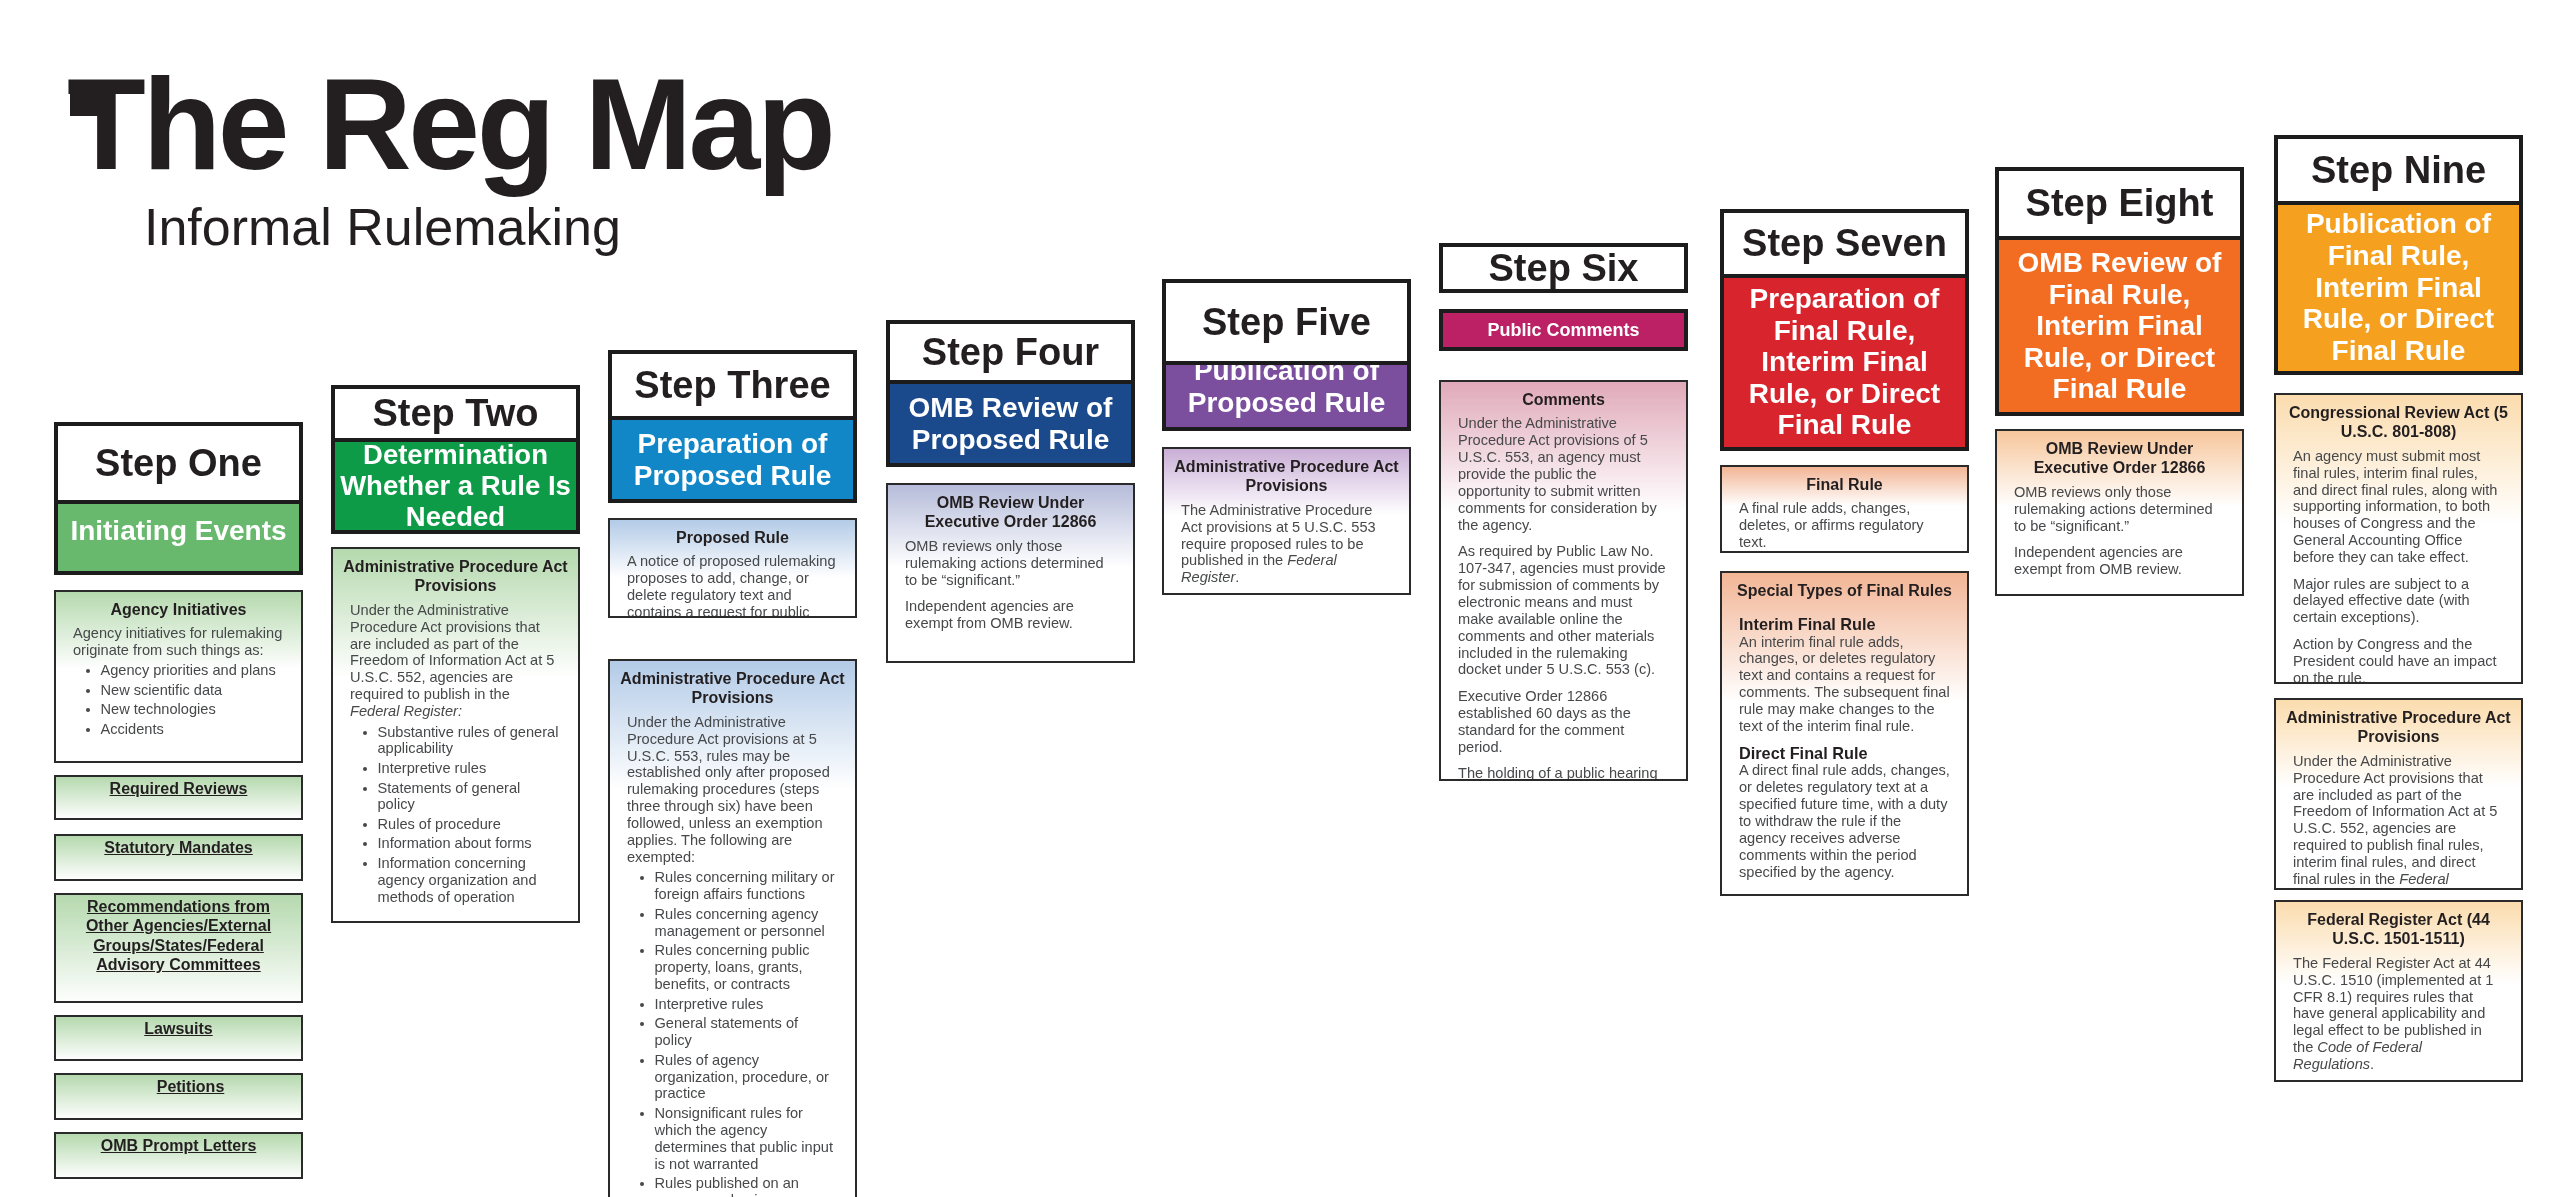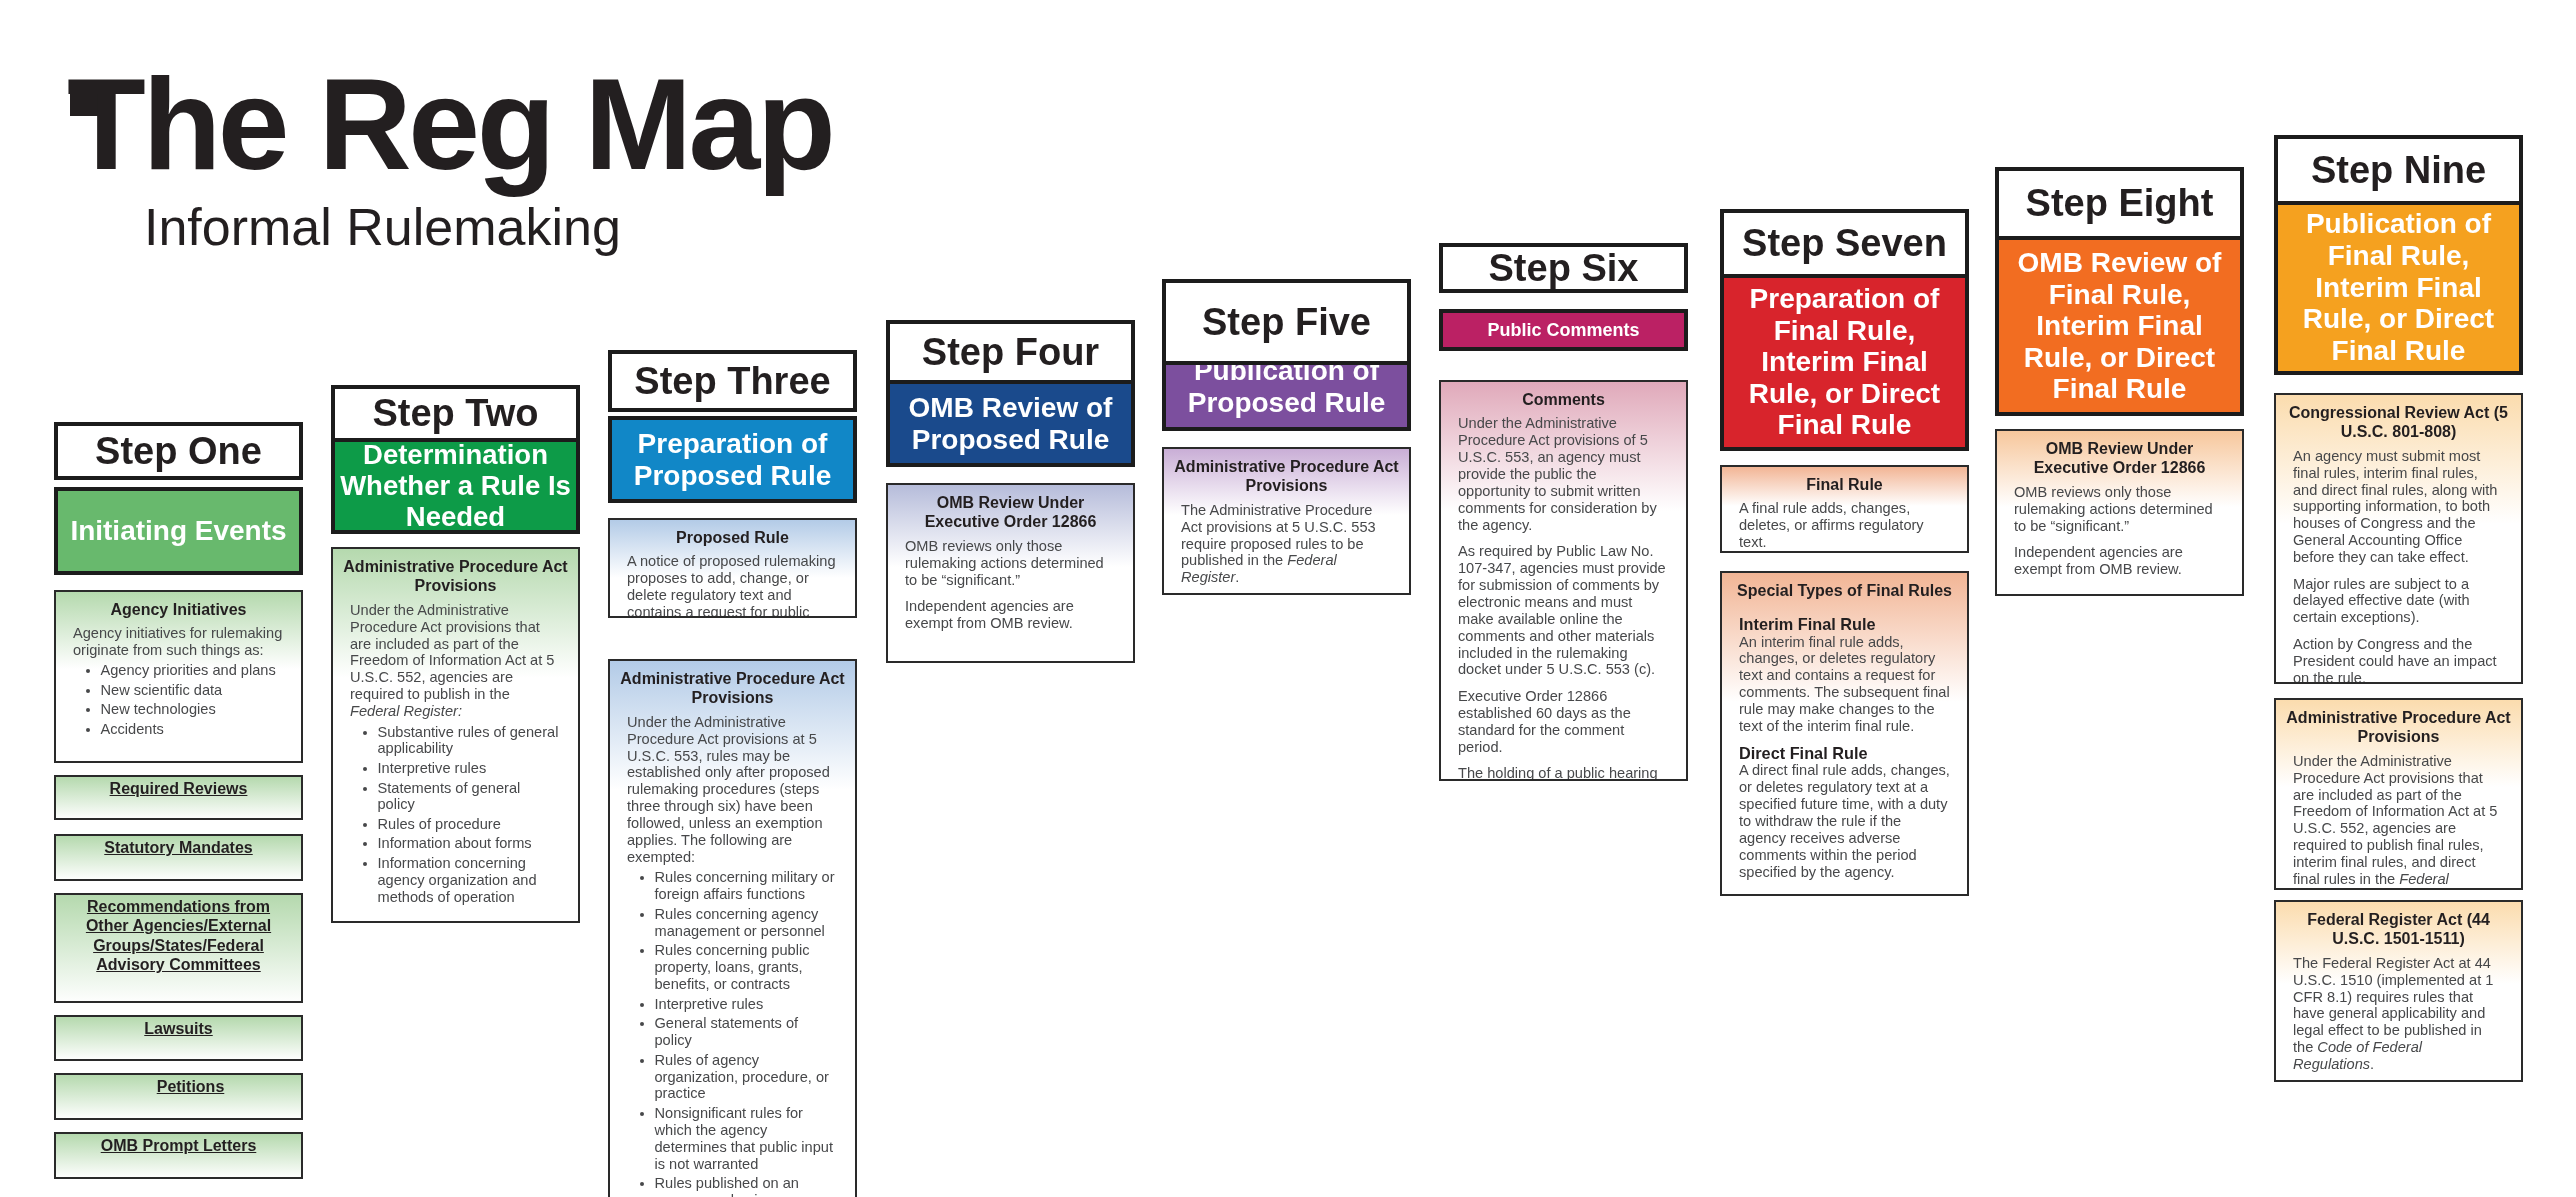--- a/index.html
+++ b/index.html
@@ -33,21 +33,21 @@
 </style>
 </head>
 <body>
 
 <div class="page">
   <div class="crop-mark" style="left:70px;top:87px;width:29px;height:29px;"></div>
   <h1 class="page-title">The Reg Map</h1>
   <h2 class="page-subtitle">Informal Rulemaking</h2>
   <div id="steps-root">
       <div class="col" style="left: 54px; width: 249px;">
-        <div class="step-header" style="top: 422px; height: 58px; text-align: right;">Step One</div>
+        <div class="step-header" style="top: 422px; height: 82px; text-align: right;">Step One</div>
         <div class="step-bar" style="top: 487px; height: 88px; background: rgb(104, 185, 109); font-size: 28px;">Initiating Events</div>
         <div class="info-box" style="top: 590px; height: 173px; background: linear-gradient(rgb(181, 217, 174) 0px, rgb(255, 255, 255) 77px);">
           <div class="info-title">Agency Initiatives</div>
           <div class="box-body">
             <p class="body-p"><span>Agency initiatives for rulemaking originate from such things as:</span></p>
             <ul class="blist">
               <li>Agency priorities and plans</li>
               <li>New scientific data</li>
               <li>New technologies</li>
               <li>Accidents</li>
@@ -85,21 +85,21 @@
               <li>Interpretive rules</li>
               <li>Statements of general policy</li>
               <li>Rules of procedure</li>
               <li>Information about forms</li>
               <li>Information concerning agency organization and methods of operation</li>
             </ul>
           </div>
         </div>
       </div>
       <div class="col" style="left: 608px; width: 249px;">
-        <div class="step-header" style="top: 350px; height: 62px;">Step Three</div>
+        <div class="step-header" style="top: 350px; height: 70px;">Step Three</div>
         <div class="step-bar" style="top: 416px; height: 87px; background: rgb(17, 135, 199); font-size: 28px;">Preparation of Proposed Rule</div>
         <div class="info-box" style="top: 518px; height: 100px; background: linear-gradient(rgb(179, 203, 231) 0px, rgb(255, 255, 255) 58px);">
           <div class="info-title">Proposed Rule</div>
           <div class="box-body">
             <p class="body-p"><span>A notice of proposed rulemaking proposes to add, change, or delete regulatory text and contains a request for public comments.</span></p>
           </div>
         </div>
         <div class="info-box" style="top: 659px; height: 601px; background: linear-gradient(rgb(179, 203, 231) 0px, rgb(255, 255, 255) 129px);">
           <div class="info-title">Administrative Procedure Act Provisions</div>
           <div class="box-body">

